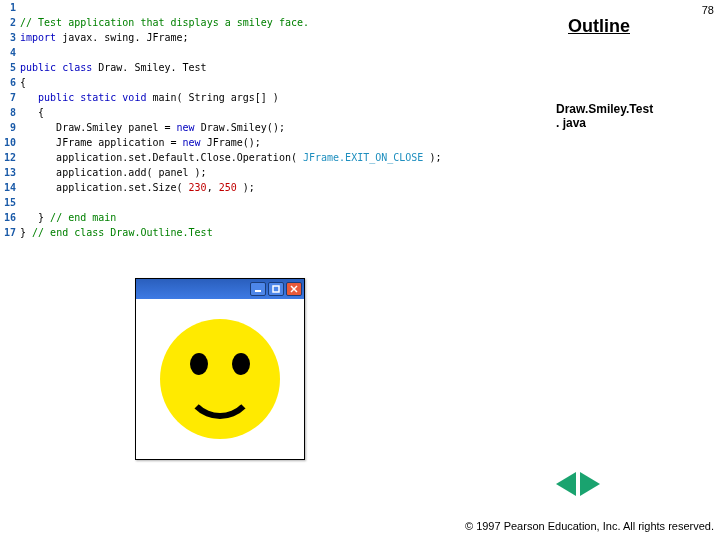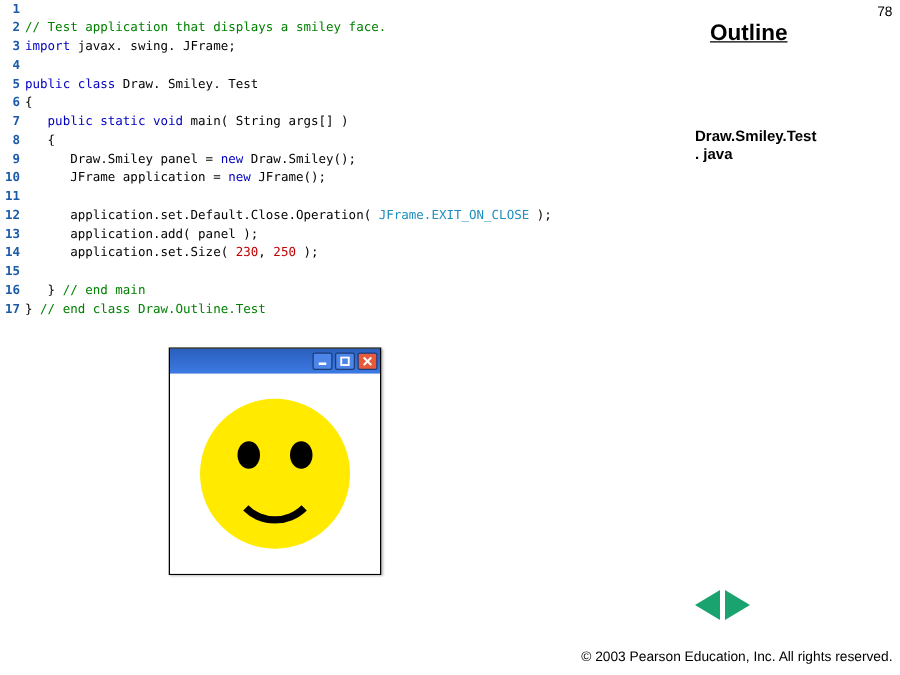--- a/index.html
+++ b/index.html
@@ -74,24 +74,20 @@
     </div>
     <div class="code-line">
       <div class="ln">9</div>
       <div class="code"><span class="c-plain">      Draw.Smiley panel = </span><span class="c-kw">new</span><span class="c-plain"> Draw.Smiley();</span></div>
     </div>
     <div class="code-line">
       <div class="ln">10</div>
       <div class="code"><span class="c-plain">      JFrame application = </span><span class="c-kw">new</span><span class="c-plain"> JFrame();</span></div>
     </div>
     <div class="code-line">
-      <div class="ln">11</div>
-      <div class="code"><span class="c-plain"></span></div>
-    </div>
-    <div class="code-line">
       <div class="ln">12</div>
       <div class="code"><span class="c-plain">      application.set.Default.Close.Operation( </span><span class="c-const">JFrame.EXIT_ON_CLOSE</span><span class="c-plain"> );</span></div>
     </div>
     <div class="code-line">
       <div class="ln">13</div>
       <div class="code"><span class="c-plain">      application.add( panel );</span></div>
     </div>
     <div class="code-line">
       <div class="ln">14</div>
       <div class="code"><span class="c-plain">      application.set.Size( </span><span class="c-num">230</span><span class="c-plain">, </span><span class="c-num">250</span><span class="c-plain"> );</span></div>
@@ -140,13 +136,13 @@
       <div class="mouth"></div>
     </div>
   </div>
 </div>
 
 <div class="navbtns">
   <div class="tri left"></div>
   <div class="tri right"></div>
 </div>
 
-<div class="footer">© 2003 Pearson Education, Inc.  All rights reserved.</div>
+<div class="footer">© 1997 Pearson Education, Inc.  All rights reserved.</div>
 
 </body></html>

